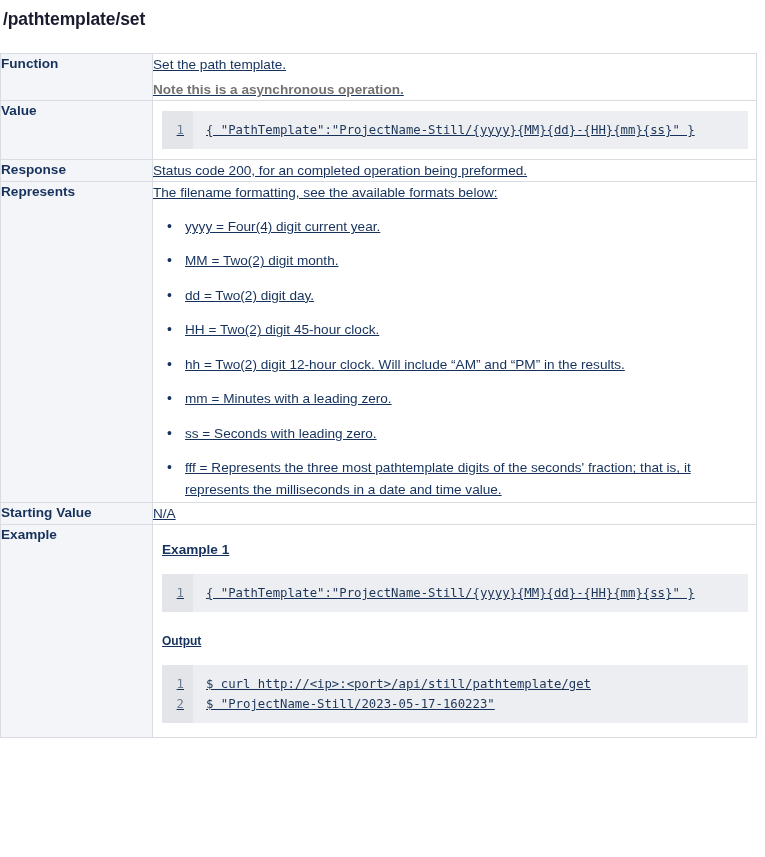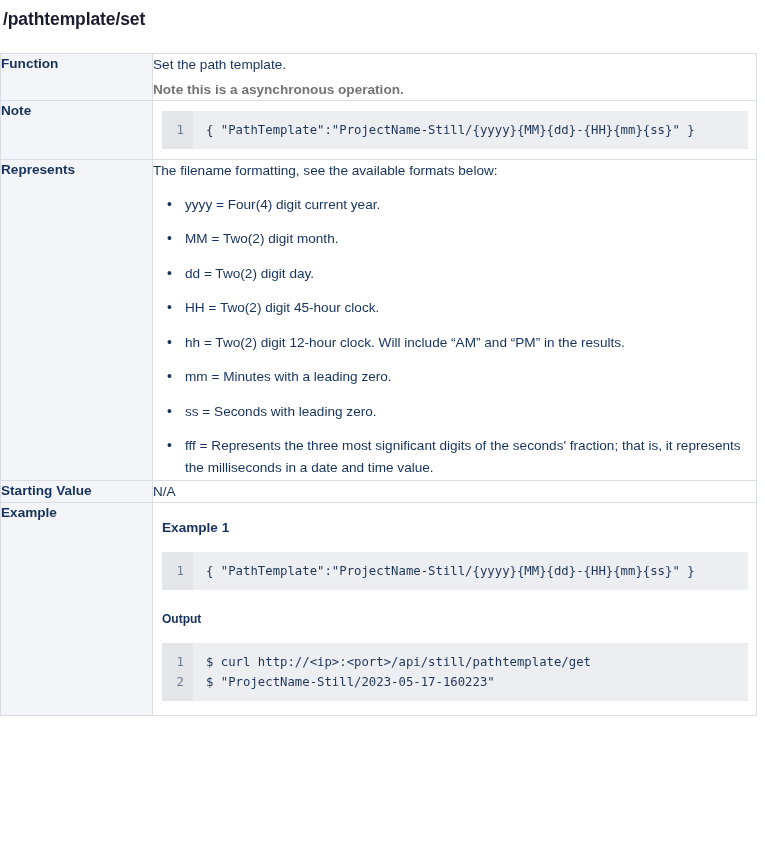--- a/index.html
+++ b/index.html
@@ -66,20 +66,21 @@
     box-sizing: border-box;
   }
 
   .row-value {
     background: #ffffff;
     padding: 13px 10px 13px 9px;
     font-size: 13.6px;
     line-height: 1.55;
     color: #16325c;
     box-sizing: border-box;
+    text-decoration: underline;
   }
 
   .row-value p {
     margin: 0 0 4px 0;
   }
   .row-value p:last-child {
     margin-bottom: 0;
   }
   .text-strong {
     font-weight: bold;
@@ -174,38 +175,44 @@
   <table class="api-table">
     <tbody>
         <tr>
           <th class="row-label">Function</th>
           <td class="row-value">
             <p>Set the path template.</p>
             <p class="text-strong">Note this is a asynchronous operation.</p>
           </td>
         </tr>
         <tr>
-          <th class="row-label">Note</th>
+          <th class="row-label">Value</th>
           <td class="row-value code-cell">
             <pre class="code-block"><div class="code-gutter"><div>1</div></div><div class="code-body"><div>{ "PathTemplate":"ProjectName-Still/{yyyy}{MM}{dd}-{HH}{mm}{ss}" }</div></div></pre>
+          </td>
+        </tr>
+        <tr>
+          <th class="row-label">Response</th>
+          <td class="row-value">
+            <p>Status code 200, for an completed operation being preformed.</p>
           </td>
         </tr>
         <tr>
           <th class="row-label">Represents</th>
           <td class="row-value">
             <p>The filename formatting, see the available formats below:</p>
             <ul class="fmt-list">
               <li>yyyy = Four(4) digit current year.</li>
               <li>MM = Two(2) digit month.</li>
               <li>dd = Two(2) digit day.</li>
               <li>HH = Two(2) digit 45-hour clock.</li>
               <li>hh = Two(2) digit 12-hour clock. Will include “AM” and “PM” in the results.</li>
               <li>mm = Minutes with a leading zero.</li>
               <li>ss = Seconds with leading zero.</li>
-              <li>fff = Represents the three most significant digits of the seconds' fraction; that is, it represents the milliseconds in a date and time value.</li>
+              <li>fff = Represents the three most pathtemplate digits of the seconds' fraction; that is, it represents the milliseconds in a date and time value.</li>
             </ul>
           </td>
         </tr>
         <tr>
           <th class="row-label">Starting Value</th>
           <td class="row-value">
             <p>N/A</p>
           </td>
         </tr>
         <tr>

